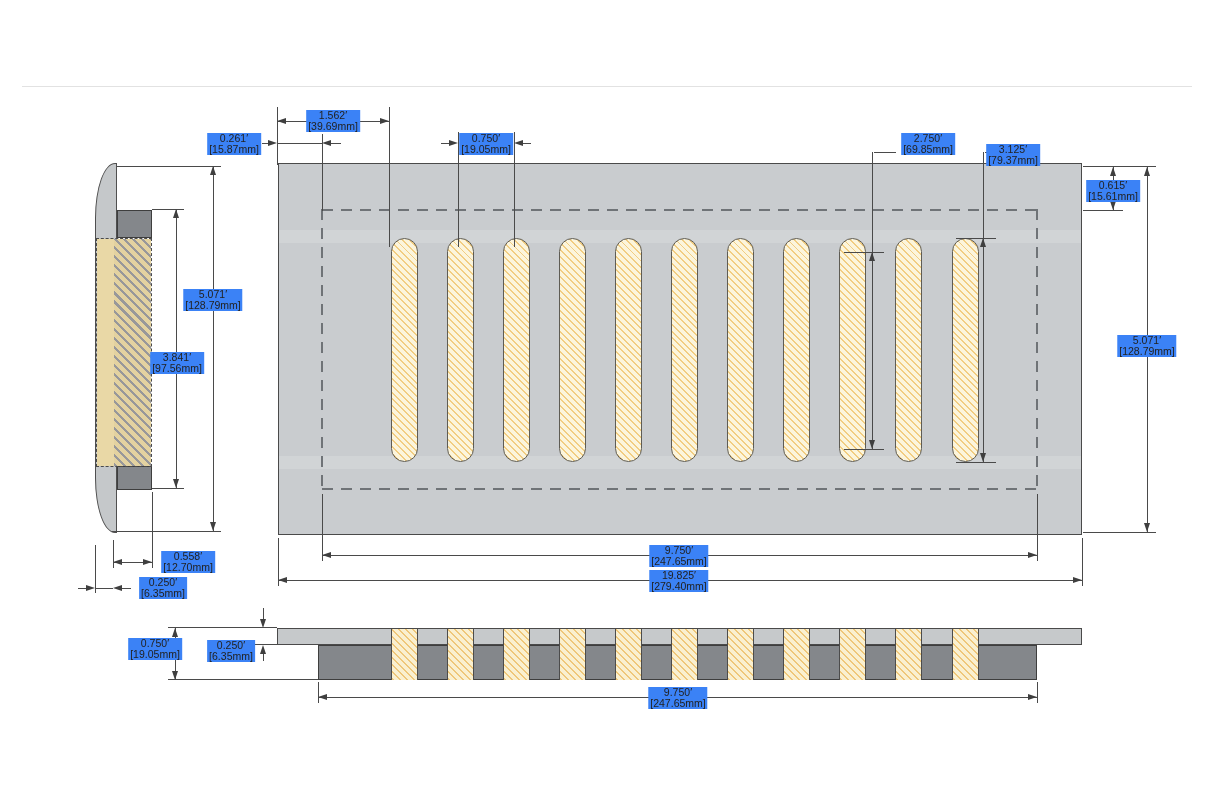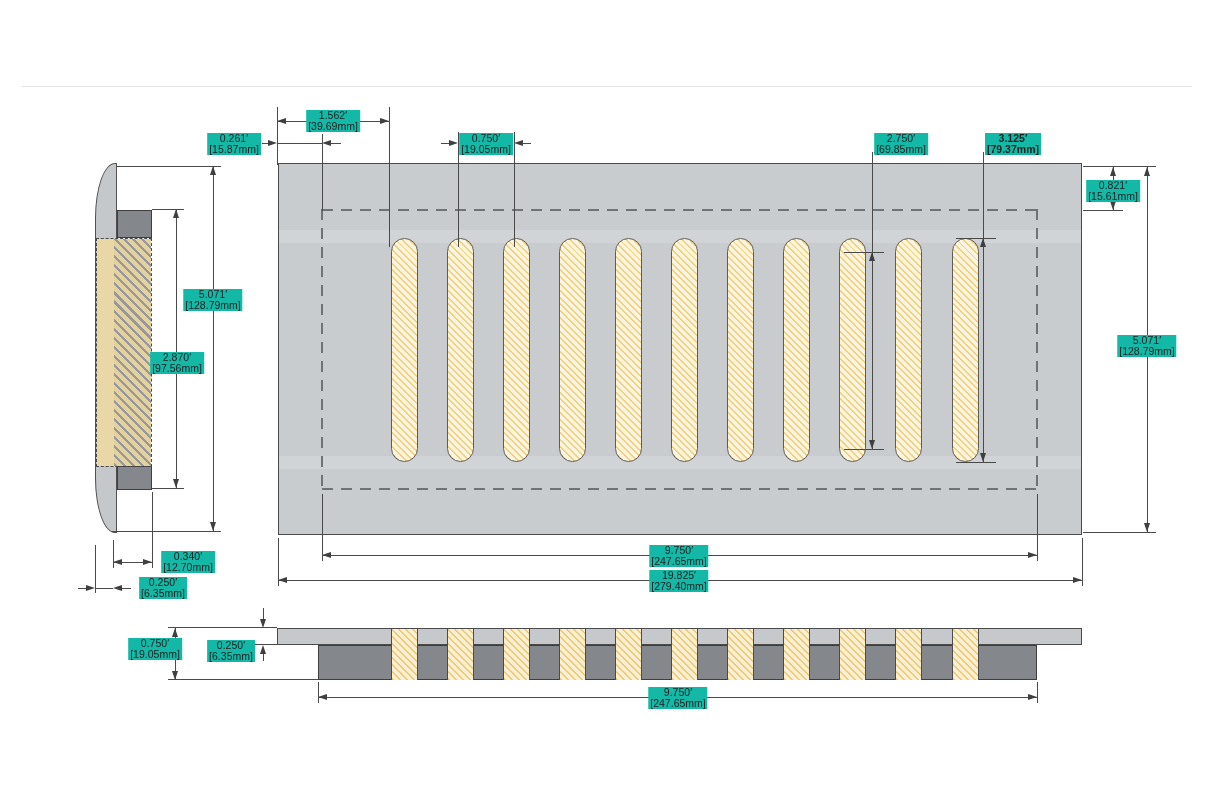--- a/index.html
+++ b/index.html
@@ -10,21 +10,21 @@
   .lnlight{position:absolute;background:#e2e2e2;}
   
   .dashH{position:absolute;height:2px;background:repeating-linear-gradient(90deg,#6f7377 0 11px,rgba(0,0,0,0) 11px 19px);}
   .dashV{position:absolute;width:2px;background:repeating-linear-gradient(180deg,#6f7377 0 11px,rgba(0,0,0,0) 11px 19px);}
   
   .aL{position:absolute;width:0;height:0;border:3px solid transparent;border-left:none;border-right:9px solid #3f3f3f;}
   .aR{position:absolute;width:0;height:0;border:3px solid transparent;border-right:none;border-left:9px solid #3f3f3f;}
   .aU{position:absolute;width:0;height:0;border:3px solid transparent;border-top:none;border-bottom:9px solid #3f3f3f;}
   .aD{position:absolute;width:0;height:0;border:3px solid transparent;border-bottom:none;border-top:9px solid #3f3f3f;}
   
-  .dlbl{position:absolute;transform:translate(-50%,-50%);text-align:center;background:#14b8a6;
+  .dlbl{position:absolute;transform:translate(-50%,-50%);text-align:center;background:#3b82f6;
         padding:0 2px;font-size:10.5px;line-height:11px;color:#222;white-space:nowrap;}
   
   .slot{position:absolute;top:238px;width:27px;height:224px;box-sizing:border-box;
         border:1.6px solid #5e5c55;border-radius:14px;
         background:#fcf5dc repeating-linear-gradient(45deg,rgba(240,198,114,.85) 0 1.4px,rgba(0,0,0,0) 1.4px 4.8px);}
   
   .stripe{position:absolute;top:629px;width:27px;height:51px;box-sizing:border-box;
         border-left:1.5px solid #4c4c4c;border-right:1.5px solid #4c4c4c;
         background:#faf0d0 repeating-linear-gradient(45deg,#efc77a 0 1.6px,rgba(0,0,0,0) 1.6px 5px);}
   .plate{position:absolute;box-sizing:border-box;background:#c9cccf;border:1.5px solid #4a4a4a;}
@@ -125,45 +125,45 @@
       <div>[19.05mm]</div>
     </div>
 
     <div class="ln" style="left:874px;top:152px;width:22px;height:1px;"></div>
     <div class="ln" style="left:872px;top:152px;width:1px;height:100px;"></div>
     <div class="ln" style="left:844px;top:252px;width:40px;height:1px;"></div>
     <div class="ln" style="left:844px;top:449px;width:40px;height:1px;"></div>
     <div class="ln" style="left:872px;top:252px;width:1px;height:197px;"></div>
     <div class="aU" style="left:869px;top:252px;"></div>
     <div class="aD" style="left:869px;top:440px;"></div>
-    <div class="dlbl" style="left:901px;top:144px;">
+    <div class="dlbl" style="left:928px;top:144px;">
       <div>2.750′</div>
       <div>[69.85mm]</div>
     </div>
 
     <div class="ln" style="left:985px;top:152px;width:22px;height:1px;"></div>
     <div class="ln" style="left:983px;top:152px;width:1px;height:86px;"></div>
     <div class="ln" style="left:956px;top:238px;width:40px;height:1px;"></div>
     <div class="ln" style="left:956px;top:462px;width:40px;height:1px;"></div>
     <div class="ln" style="left:983px;top:238px;width:1px;height:224px;"></div>
     <div class="aU" style="left:980px;top:238px;"></div>
     <div class="aD" style="left:980px;top:453px;"></div>
-    <div class="dlbl" style="left:1013px;top:144px;font-weight:bold;">
+    <div class="dlbl" style="left:1013px;top:155px;">
       <div>3.125′</div>
       <div>[79.37mm]</div>
     </div>
 
     <div class="ln" style="left:1083px;top:166px;width:73px;height:1px;"></div>
     <div class="ln" style="left:1083px;top:210px;width:40px;height:1px;"></div>
     <div class="ln" style="left:1113px;top:167px;width:1px;height:16px;"></div>
     <div class="ln" style="left:1113px;top:198px;width:1px;height:12px;"></div>
     <div class="aU" style="left:1110px;top:167px;"></div>
     <div class="aD" style="left:1110px;top:201px;"></div>
     <div class="dlbl" style="left:1113px;top:191px;">
-      <div>0.821′</div>
+      <div>0.615′</div>
       <div>[15.61mm]</div>
     </div>
 
     <div class="ln" style="left:1083px;top:532px;width:73px;height:1px;"></div>
     <div class="ln" style="left:1147px;top:167px;width:1px;height:365px;"></div>
     <div class="aU" style="left:1144px;top:167px;"></div>
     <div class="aD" style="left:1144px;top:523px;"></div>
     <div class="dlbl" style="left:1147px;top:346px;">
       <div>5.071′</div>
       <div>[128.79mm]</div>
@@ -198,31 +198,31 @@
       <div>5.071′</div>
       <div>[128.79mm]</div>
     </div>
 
     <div class="ln" style="left:152px;top:209px;width:32px;height:1px;"></div>
     <div class="ln" style="left:152px;top:488px;width:32px;height:1px;"></div>
     <div class="ln" style="left:176px;top:209px;width:1px;height:279px;"></div>
     <div class="aU" style="left:173px;top:209px;"></div>
     <div class="aD" style="left:173px;top:479px;"></div>
     <div class="dlbl" style="left:177px;top:363px;">
-      <div>2.870′</div>
+      <div>3.841′</div>
       <div>[97.56mm]</div>
     </div>
 
     <div class="ln" style="left:113px;top:540px;width:1px;height:28px;"></div>
     <div class="ln" style="left:152px;top:492px;width:1px;height:76px;"></div>
     <div class="ln" style="left:113px;top:562px;width:39px;height:1px;"></div>
     <div class="aL" style="left:113px;top:559px;"></div>
     <div class="aR" style="left:143px;top:559px;"></div>
     <div class="dlbl" style="left:188px;top:562px;">
-      <div>0.340′</div>
+      <div>0.558′</div>
       <div>[12.70mm]</div>
     </div>
 
     <div class="ln" style="left:95px;top:545px;width:1px;height:48px;"></div>
     <div class="ln" style="left:95px;top:588px;width:18px;height:1px;"></div>
     <div class="ln" style="left:78px;top:588px;width:8px;height:1px;"></div>
     <div class="ln" style="left:122px;top:588px;width:9px;height:1px;"></div>
     <div class="aR" style="left:86px;top:585px;"></div>
     <div class="aL" style="left:113px;top:585px;"></div>
     <div class="dlbl" style="left:163px;top:588px;">

